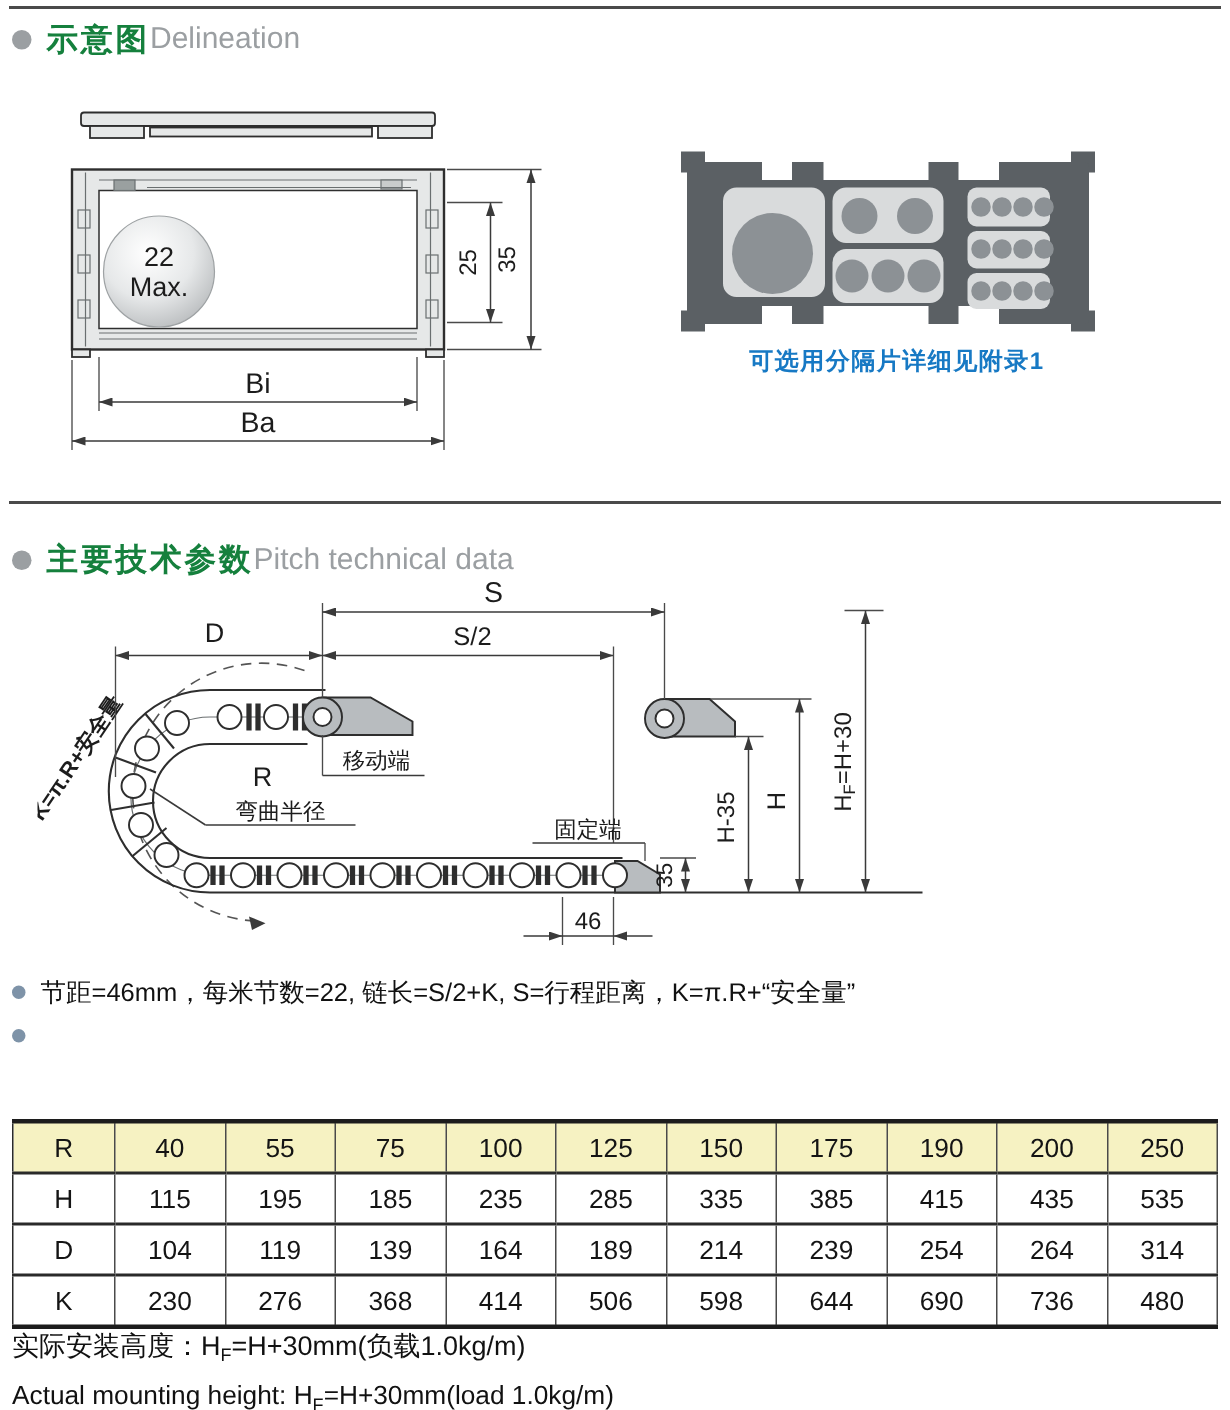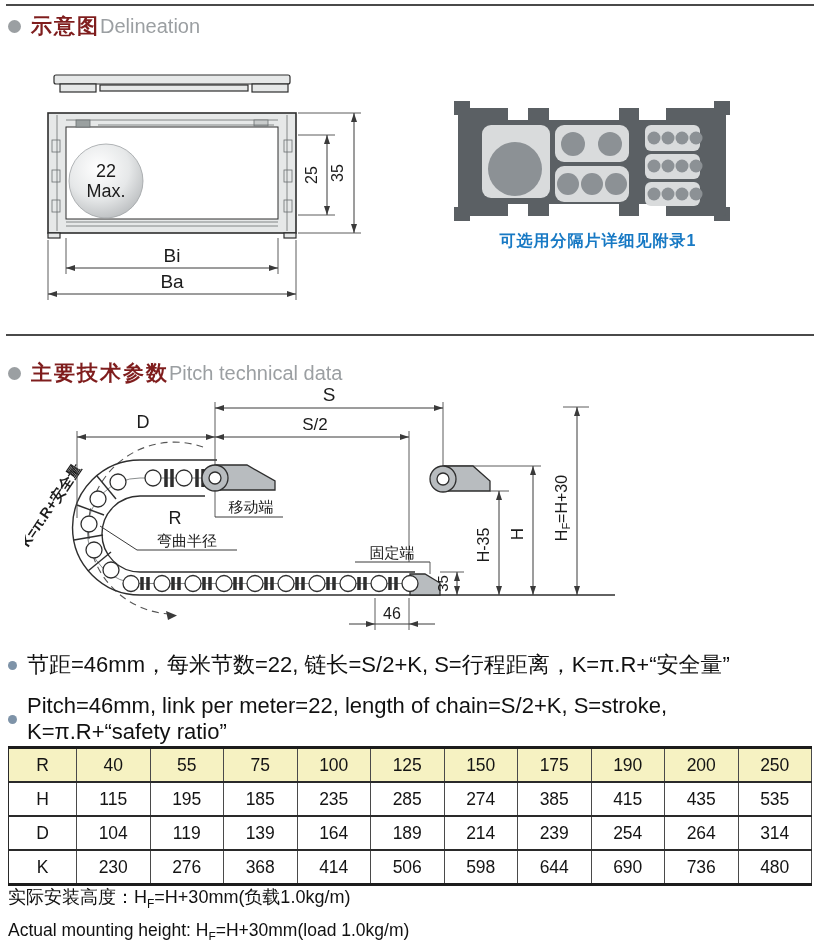--- a/index.html
+++ b/index.html
@@ -1,26 +1,26 @@
 <!DOCTYPE html>
 <html><head>
 <meta charset="utf-8">
 <style>
   html,body{margin:0;padding:0;background:#fff;}
   .page{position:relative;width:820px;height:940px;background:#fff;overflow:hidden;
         font-family:"Liberation Sans","DejaVu Sans",sans-serif;color:#1c1c1c;}
   .rule{position:absolute;left:6px;right:6px;height:2px;background:#4a4a4a;}
   .sec-row{position:absolute;left:8px;display:flex;align-items:center;}
   .sec-bullet{width:13px;height:13px;border-radius:50%;background:#9b9fa2;margin-right:10px;flex:0 0 auto;}
-  .sec-zh{font-size:21px;font-weight:bold;color:#7f1d1d;letter-spacing:2px;}
+  .sec-zh{font-size:21px;font-weight:bold;color:#15803d;letter-spacing:2px;}
   .sec-en{font-size:20px;color:#9b9fa2;margin-left:0;}
   .divider-caption{position:absolute;left:448px;top:231px;width:300px;text-align:center;
         font-size:16px;font-weight:bold;color:#1779c4;letter-spacing:1px;}
   .notes{position:absolute;left:8px;top:650px;width:804px;}
-  .note{display:flex;align-items:center;font-size:22px;color:#111;}
+  .note{display:flex;align-items:center;font-size:17px;color:#111;}
   .note + .note{margin-top:13px;}
   .note-bullet{width:9px;height:9px;border-radius:50%;background:#7e93a8;margin-right:10px;flex:0 0 auto;}
   .spec-table-wrap{position:absolute;left:8px;top:746px;width:804px;}
   table.spec{width:100%;border-collapse:collapse;table-layout:fixed;
         border-top:3px solid #1c1c1c;border-bottom:3px solid #1c1c1c;}
   table.spec td{border-left:1px solid #4a4a4a;border-right:1px solid #4a4a4a;
         border-top:2px solid #2a2a2a;border-bottom:2px solid #2a2a2a;
         height:30px;text-align:center;font-size:17.5px;color:#141414;}
   table.spec td:first-child{border-left:1px solid #2a2a2a;}
   table.spec tr.head td{background:#f6f2c2;}
@@ -296,21 +296,20 @@
     </g>
   </svg>
 
   <div class="notes">
     <div class="note">
       <span class="note-bullet"></span>
       <span>节距=46mm，每米节数=22, 链长=S/2+K, S=行程距离，K=π.R+“安全量”</span>
     </div>
     <div class="note">
       <span class="note-bullet"></span>
-      <span>Pitch=46mm, link per meter=22, length of chain=S/2+K, S=stroke, K=π.R+“safety ratio”</span>
     </div>
   </div>
 
   <div class="spec-table-wrap">
     <table class="spec">
       <colgroup>
         <col style="width:68px">
           <col>
           <col>
           <col>
@@ -336,21 +335,21 @@
             <td>200</td>
             <td>250</td>
           </tr>
           <tr>
             <td>H</td>
             <td>115</td>
             <td>195</td>
             <td>185</td>
             <td>235</td>
             <td>285</td>
-            <td>274</td>
+            <td>335</td>
             <td>385</td>
             <td>415</td>
             <td>435</td>
             <td>535</td>
           </tr>
           <tr>
             <td>D</td>
             <td>104</td>
             <td>119</td>
             <td>139</td>

